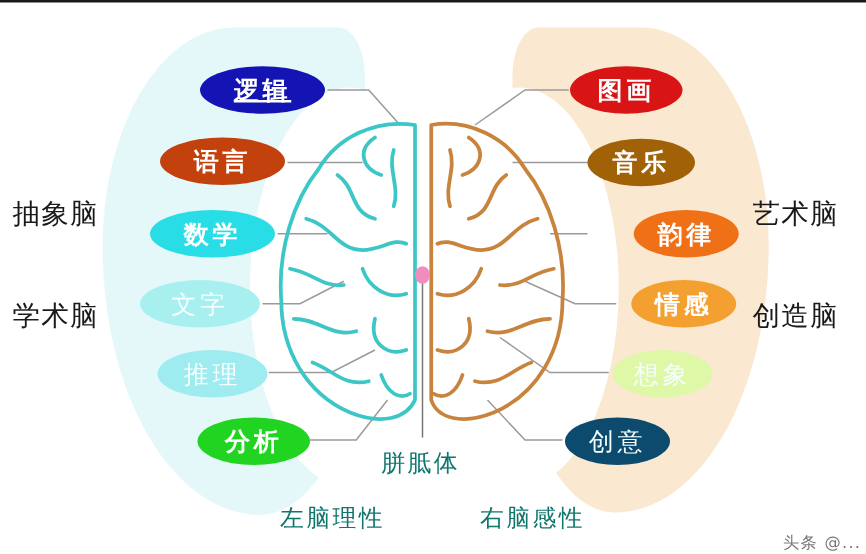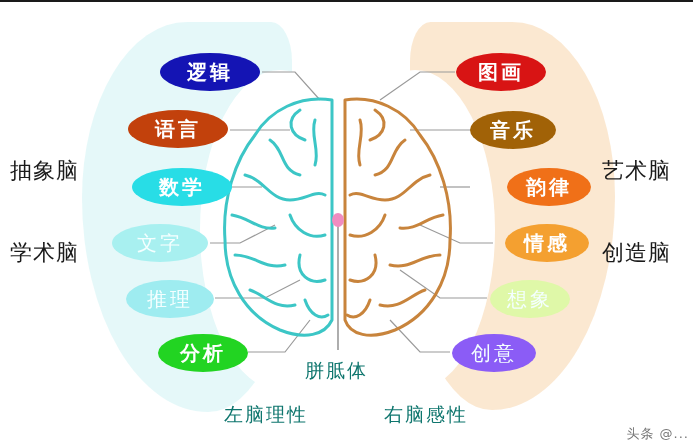--- a/index.html
+++ b/index.html
@@ -99,27 +99,27 @@
     <path d="M 440 255 C 420 255, 410 270, 390 265"></path>
     <path d="M 375 255 C 380 275, 365 285, 350 280"></path>
     <path d="M 425 290 C 410 295, 400 310, 380 305"></path>
     <path d="M 370 300 C 365 315, 355 320, 347 315"></path>
     <path d="M 360 120 C 365 135, 355 150, 360 165"></path>
   </g>
 
   <ellipse cx="338" cy="220" rx="6" ry="7" fill="#f08cc0"></ellipse>
 </svg>
 
-<div class="pill" style="left:160px;top:53px;width:100px;background:#1414b4;">
+<div class="pill" style="left:160px;top:53px;width:100px;background:#1414b4;text-decoration:underline;">
   <span>逻辑</span>
 </div>
 <div class="pill" style="left:128px;top:110px;width:100px;background:#c2410c;">
   <span>语言</span>
 </div>
-<div class="pill" style="left:132px;top:168px;width:100px;background:#28dde6;text-align:center;">
+<div class="pill" style="left:120px;top:168px;width:100px;background:#28dde6;text-align:center;">
   <span>数学</span>
 </div>
 <div class="pill faded" style="left:112px;top:224px;width:96px;background:#a8f0f0;">
   <span>文字</span>
 </div>
 <div class="pill faded" style="left:126px;top:280px;width:88px;background:#9eecf0;">
   <span>推理</span>
 </div>
 <div class="pill" style="left:158px;top:334px;width:90px;background:#22d422;">
   <span>分析</span>
@@ -133,21 +133,21 @@
 </div>
 <div class="pill" style="left:507px;top:168px;width:84px;background:#f07018;">
   <span>韵律</span>
 </div>
 <div class="pill" style="left:505px;top:224px;width:84px;background:#f4a030;">
   <span>情感</span>
 </div>
 <div class="pill faded" style="left:490px;top:280px;width:80px;background:#dff8a8;">
   <span>想象</span>
 </div>
-<div class="pill faded" style="left:452px;top:334px;width:84px;background:#8b5cf6;justify-content:center;">
+<div class="pill faded" style="left:452px;top:334px;width:84px;background:#0c4a6e;justify-content:center;">
   <span>创意</span>
 </div>
 
 <div class="side-label" style="left:10px;top:156px;">抽象脑</div>
 <div class="side-label" style="left:10px;top:238px;">学术脑</div>
 <div class="side-label" style="left:602px;top:156px;">艺术脑</div>
 <div class="side-label" style="left:602px;top:238px;">创造脑</div>
 
 <div class="bottom-label" style="left:305px;top:358px;">胼胝体</div>
 <div class="bottom-label" style="left:224px;top:402px;">左脑理性</div>

